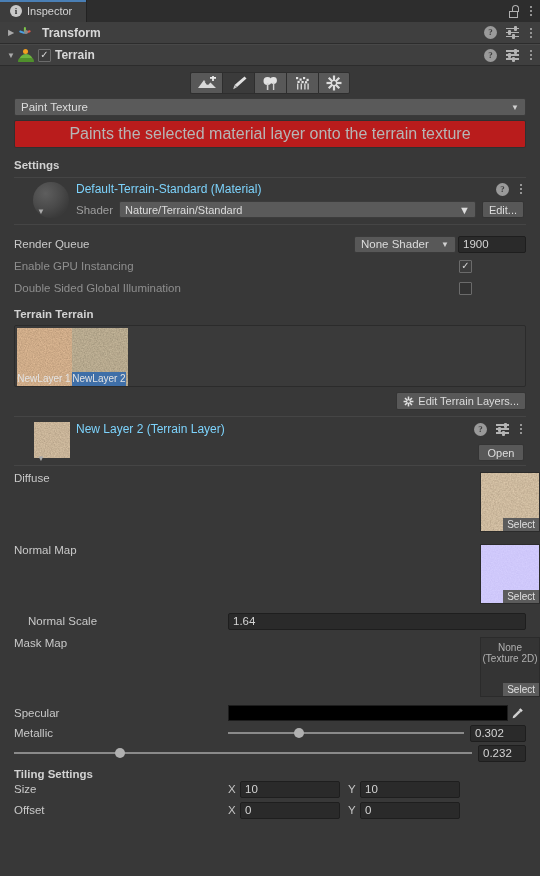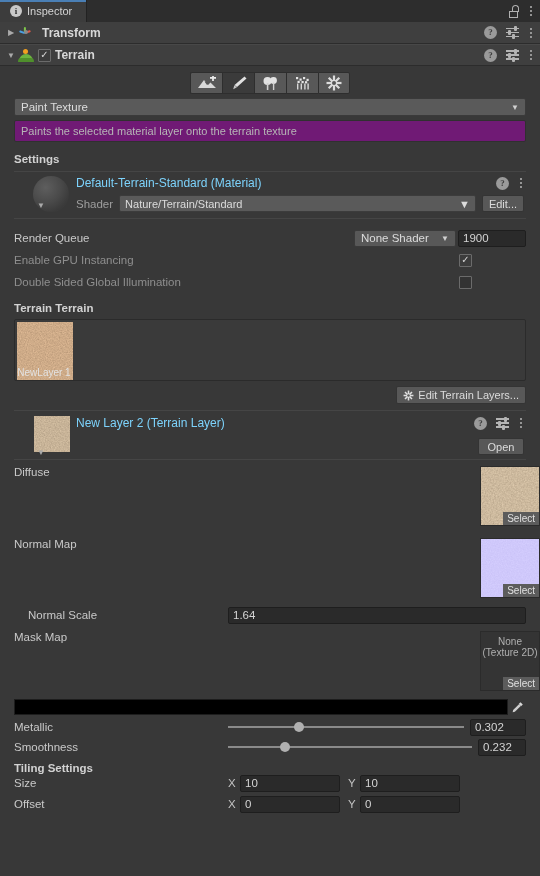--- a/index.html
+++ b/index.html
@@ -134,23 +134,23 @@
 
   
   .pad { padding: 0 14px; }
   .dropdown {
     height: 18px; background: #5a5a5a; border: 1px solid #3a3a3a; border-radius: 2px;
     display: flex; align-items: center; padding: 0 6px;
     color: #dcdcdc; font-size: 11.5px; position: relative;
   }
   .dropdown .caret { margin-left: auto; font-size: 8px; color: #d0d0d0; }
   .helpbox {
-    margin-top: 4px; min-height: 20px; background: #701a75;
+    margin-top: 4px; min-height: 20px; background: #b91c1c;
     border: 1px solid #303030; border-radius: 2px;
-    padding: 4px 6px; color: #b6b6b6; font-size: 11px;
+    padding: 4px 6px; color: #b6b6b6; font-size: 16px; text-align: center;
   }
   .section-title { font-size: 11.5px; font-weight: bold; color: #d2d2d2; }
   .hr { height: 1px; background: #2e2e2e; border-bottom: 1px solid #454545; }
 
   
   .mat-block { position: relative; }
   .mat-preview {
     width: 46px; height: 40px; position: absolute; left: 16px; top: 2px;
     overflow: hidden;
   }
@@ -430,20 +430,35 @@
                   <feTurbulence type="fractalNoise" baseFrequency="0.85" numOctaves="4" stitchTiles="stitch"></feTurbulence>
                 <feColorMatrix type="matrix" values="0.42 0 0 0 0.42  0.3 0 0 0 0.29  0.2 0 0 0 0.18  0 0 0 0 1"></feColorMatrix>
                 </filter>
             </defs>
             <rect width="56" height="58" fill="#c68b5c"></rect>
             <rect width="56" height="58" filter="url(#n1)" opacity="0.85"></rect>
           </svg>
         </div>
         <div class="layer-name">NewLayer 1</div>
       </div>
+      <div class="layer-chip selected">
+        <div class="layer-thumb">
+          <svg width="56" height="58" viewBox="0 0 56 58" preserveAspectRatio="none">
+            <defs>
+              <filter id="n2">
+                  <feTurbulence type="fractalNoise" baseFrequency="0.7" numOctaves="4" stitchTiles="stitch"></feTurbulence>
+                <feColorMatrix type="matrix" values="0.33 0 0 0 0.33  0.28 0 0 0 0.28  0.2 0 0 0 0.19  0 0 0 0 1"></feColorMatrix>
+                </filter>
+            </defs>
+            <rect width="56" height="58" fill="#8e7c60"></rect>
+            <rect width="56" height="58" filter="url(#n2)" opacity="0.9"></rect>
+          </svg>
+        </div>
+        <div class="layer-name">NewLayer 2</div>
+      </div>
     </div>
     <div style="display:flex; justify-content:flex-end; margin-top:5px;">
       <span class="btn" style="height:18px; gap:4px;">
         <svg width="11" height="11" viewBox="0 0 16 16">
           <g fill="#e0e0e0">
             <circle cx="8" cy="8" r="3"></circle>
             <rect x="6.9" y="0.8" width="2.2" height="14.4"></rect>
             <rect x="0.8" y="6.9" width="14.4" height="2.2"></rect>
             <rect x="6.9" y="0.8" width="2.2" height="14.4" transform="rotate(45 8 8)"></rect>
             <rect x="0.8" y="6.9" width="14.4" height="2.2" transform="rotate(45 8 8)"></rect>
@@ -538,20 +553,21 @@
     <span class="row-label">Mask Map</span>
     <div class="tex-none" style="position:absolute; right:0px; top:0;">
       <div>None</div>
       <div>(Texture 2D)</div>
       <span class="tex-select">Select</span>
     </div>
   </div>
 
   <div class="pad" style="margin-top:1px;">
     <div class="row">
+      <span class="row-label" style="width:214px;">Specular</span>
       <span class="color-field" style="background: rgb(0, 0, 0);"></span>
       <span class="eyedrop">
         <svg width="13" height="13" viewBox="0 0 14 14">
           <path d="M10.2 1.3 L12.7 3.8 L10.8 5.7 L8.3 3.2 Z" fill="#d8d8d8"></path>
           <path d="M8.6 3.5 L10.5 5.4 L4.2 11.7 L1.8 12.2 L2.3 9.8 Z" fill="#cfcfcf"></path>
         </svg>
       </span>
     </div>
   </div>
 
@@ -561,21 +577,20 @@
       <span class="slider" style="margin-right:6px;">
         <span class="track"></span>
           <span class="knob" id="metallic-knob" style="left: 30.2%;"></span>
       </span>
       <span class="numfield" style="width:56px;">0.302</span>
     </div>
   </div>
 
   <div class="pad" style="margin-top:2px;">
     <div class="row">
-      <span class="row-label" style="width:214px;">Smoothness</span>
       <span class="slider" style="margin-right:6px;">
         <span class="track"></span>
           <span class="knob" id="smoothness-knob" style="left: 23.2%;"></span>
       </span>
       <span class="numfield" style="width:48px;">0.232</span>
     </div>
   </div>
 
   <div class="pad" style="margin-top:6px;">
     <div class="section-title">Tiling Settings</div>

